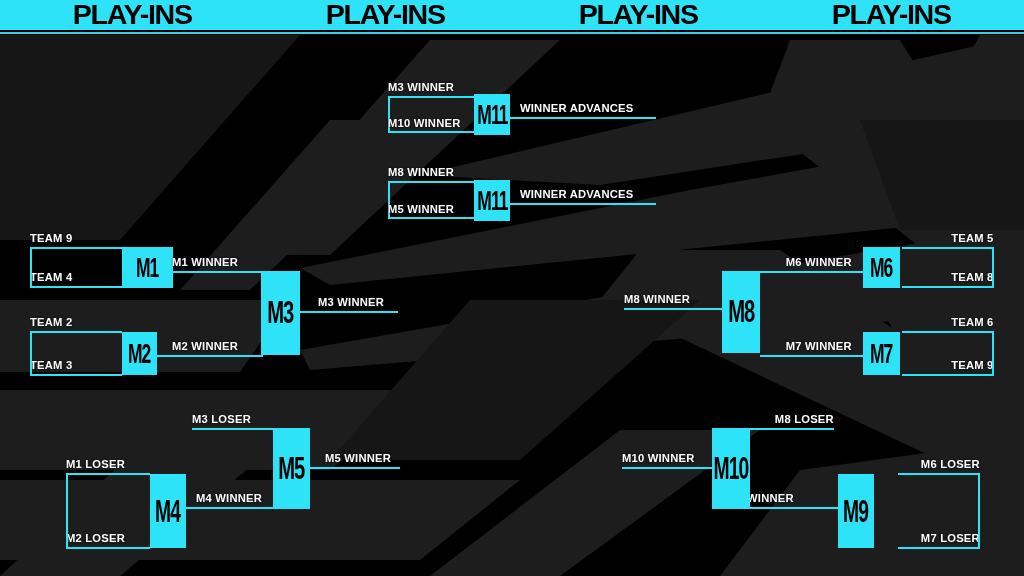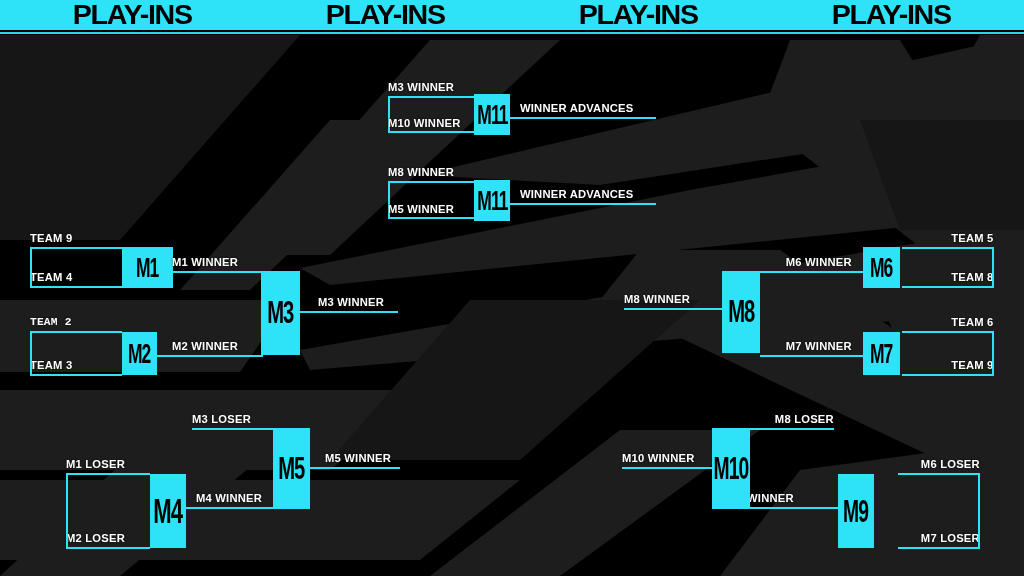--- a/index.html
+++ b/index.html
@@ -130,21 +130,21 @@
   <div class="ln lnh" style="left:30px; top:286px; width:92px;"></div>
   <div class="ln lnv" style="left:30px; top:247px; height:41px;"></div>
 
   <div class="mbox" style="left:122px; top:247px; width:51px; height:41px; font-size:19px;">
     <span>M1</span>
   </div>
 
   <div class="lbl" style="left:172px; top:257px;">M1 WINNER</div>
   <div class="ln lnh" style="left:157px; top:271px; width:106px;"></div>
 
-  <div class="lbl" style="left:30px; top:317px;font-family:Liberation Mono, monospace;">TEAM 2</div>
+  <div class="lbl" style="left:30px; top:317px;">TEAM 2</div>
   <div class="ln lnh" style="left:30px; top:331px; width:92px;"></div>
   <div class="lbl" style="left:30px; top:360px;">TEAM 3</div>
   <div class="ln lnh" style="left:30px; top:374px; width:92px;"></div>
   <div class="ln lnv" style="left:30px; top:331px; height:43px;"></div>
 
   <div class="mbox" style="left:122px; top:332px; width:35px; height:43px; font-size:19px;">
     <span>M2</span>
   </div>
 
   <div class="lbl" style="left:172px; top:341px;">M2 WINNER</div>
@@ -189,21 +189,21 @@
 
   <div class="lbl" style="left:624px; top:294px;">M8 WINNER</div>
   <div class="ln lnh" style="left:624px; top:308px; width:98px;"></div>
 
   <div class="lbl" style="left:66px; top:459px;">M1 LOSER</div>
   <div class="ln lnh" style="left:66px; top:473px; width:84px;"></div>
   <div class="lbl" style="left:66px; top:533px;">M2 LOSER</div>
   <div class="ln lnh" style="left:66px; top:547px; width:84px;"></div>
   <div class="ln lnv" style="left:66px; top:473px; height:74px;"></div>
 
-  <div class="mbox" style="left:150px; top:474px; width:36px; height:74px; font-size:24px;">
+  <div class="mbox" style="left:150px; top:474px; width:36px; height:74px; font-size:21px;">
     <span>M4</span>
   </div>
 
   <div class="lbl" style="left:196px; top:493px;">M4 WINNER</div>
   <div class="ln lnh" style="left:186px; top:507px; width:88px;"></div>
 
   <div class="lbl" style="left:192px; top:414px;">M3 LOSER</div>
   <div class="ln lnh" style="left:192px; top:428px; width:82px;"></div>
 
   <div class="mbox" style="left:273px; top:428px; width:37px; height:81px; font-size:22px;">

